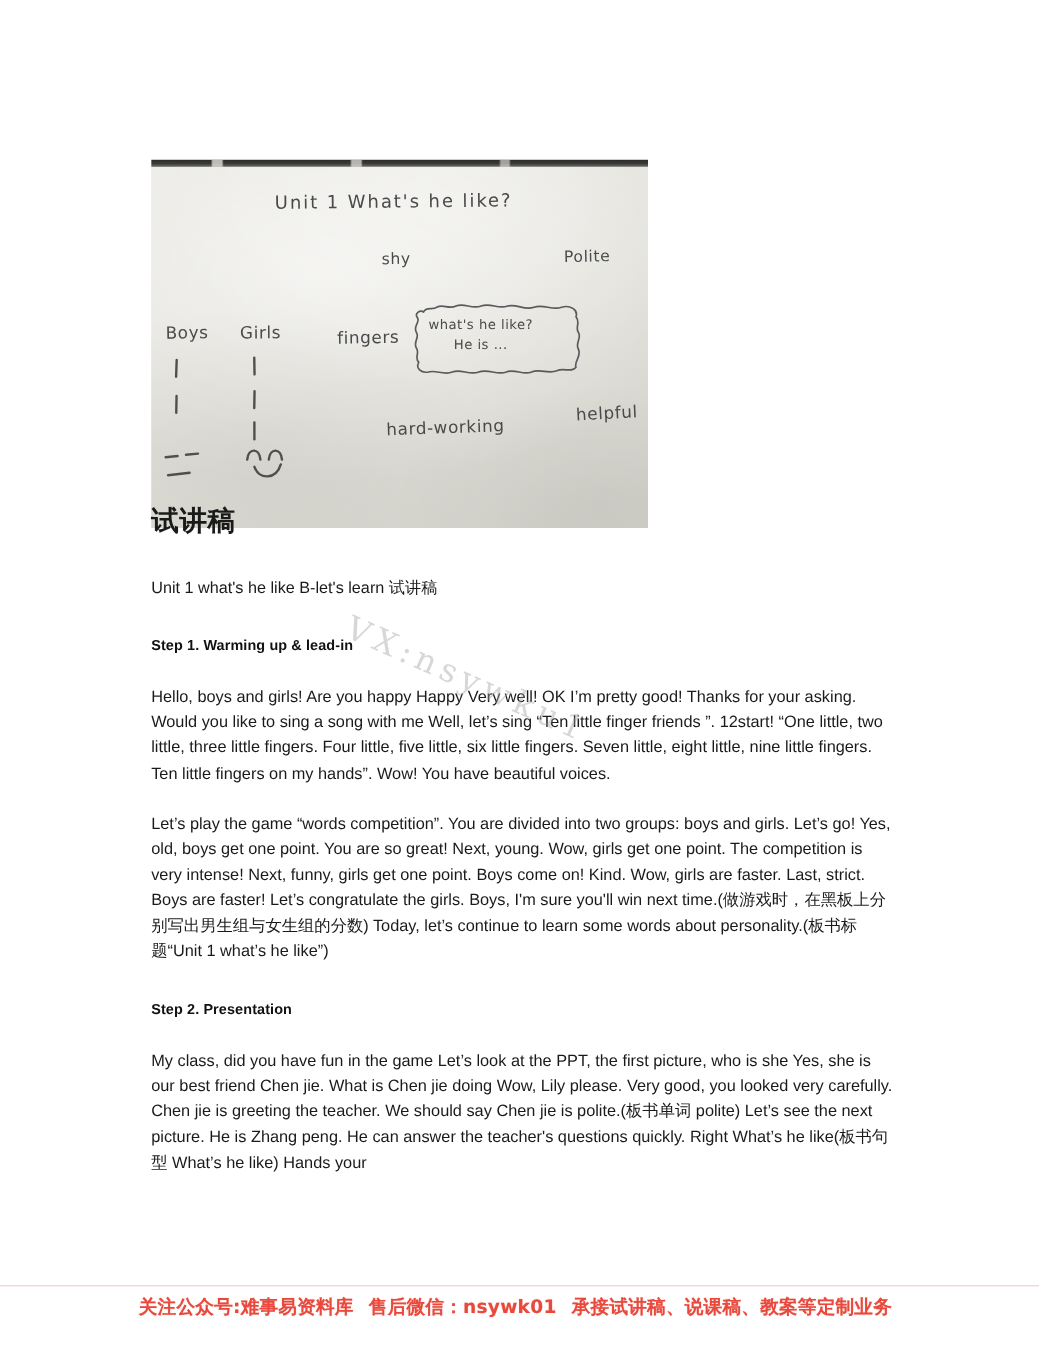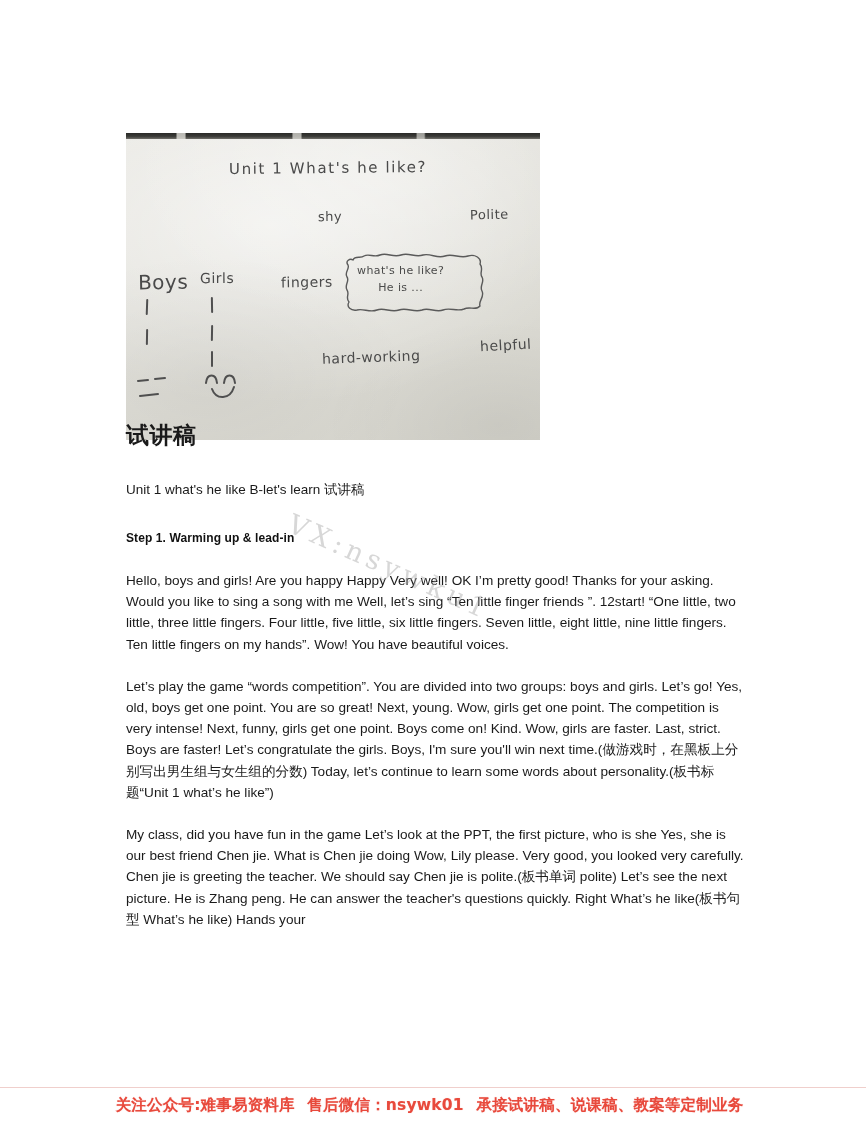--- a/index.html
+++ b/index.html
@@ -85,21 +85,21 @@
     position: absolute;
     font-family: "DejaVu Sans", sans-serif;
     color: #4a4a4a;
     white-space: nowrap;
     letter-spacing: 0.5px;
   }
 
   .hw-title     { left: 103px; top: 20px;  font-size: 15px; letter-spacing: 1.6px; transform: rotate(-0.6deg); }
   .hw-shy       { left: 192px; top: 70px;  font-size: 13px; transform: rotate(-1deg); }
   .hw-polite    { left: 344px; top: 68px;  font-size: 13px; transform: rotate(-1.2deg); }
-  .hw-boys      { left: 12px;  top: 131px; font-size: 20px; transform: rotate(-1deg); }
+  .hw-boys      { left: 12px;  top: 131px; font-size: 14px; transform: rotate(-1deg); }
   .hw-girls     { left: 74px;  top: 131px; font-size: 14px; transform: rotate(-0.5deg); }
   .hw-clever    { left: 155px; top: 135px; font-size: 14px; transform: rotate(-1deg); }
   .hw-hardwork  { left: 196px; top: 210px; font-size: 14px; transform: rotate(-2deg); }
   .hw-helpful   { left: 354px; top: 198px; font-size: 14px; transform: rotate(-3deg); }
 
   
   .bubble {
     position: absolute;
     left: 215px;
     top: 112px;
@@ -182,21 +182,21 @@
     transform-origin: left top;
     white-space: nowrap;
     pointer-events: none;
     user-select: none;
   }
 
   
   .footer {
     position: absolute;
     left: 0;
-    bottom: 0;
+    bottom: 16px;
     width: 866px;
     height: 34px;
     display: flex;
     align-items: center;
     justify-content: center;
     border-top: 1px solid #f0cfcc;
     background: #ffffff;
   }
   .footer-text {
     font-family: "DejaVu Sans", sans-serif;
@@ -286,20 +286,21 @@
     <h1 class="doc-title">试讲稿</h1>
 
     <p class="subtitle">Unit 1 what's he like B-let's learn 试讲稿</p>
 
     <h2 class="step-head">Step 1. Warming up &amp; lead-in</h2>
 
     <p class="body-par">Hello, boys and girls! Are you happy Happy Very well! OK I’m pretty good! Thanks for your asking. Would you like to sing a song with me Well, let’s sing “Ten little finger friends ”. 12start! “One little, two little, three little fingers. Four little, five little, six little fingers. Seven little, eight little, nine little fingers. Ten little fingers on my hands”. Wow! You have beautiful voices.</p>
 
     <p class="body-par">Let’s play the game “words competition”. You are divided into two groups: boys and girls. Let’s go! Yes, old, boys get one point. You are so great! Next, young. Wow, girls get one point. The competition is very intense! Next, funny, girls get one point. Boys come on! Kind. Wow, girls are faster. Last, strict. Boys are faster! Let’s congratulate the girls. Boys, I'm sure you'll win next time.(做游戏时，在黑板上分别写出男生组与女生组的分数) Today, let’s continue to learn some words about personality.(板书标题“Unit 1 what’s he like”)</p>
 
+    <h2 class="step-head">Step 2. Presentation</h2>
 
     <p class="body-par">My class, did you have fun in the game Let’s look at the PPT, the first picture, who is she Yes, she is our best friend Chen jie. What is Chen jie doing Wow, Lily please. Very good, you looked very carefully. Chen jie is greeting the teacher. We should say Chen jie is polite.(板书单词 polite) Let’s see the next picture. He is Zhang peng. He can answer the teacher's questions quickly. Right What’s he like(板书句型 What’s he like) Hands your</p>
 
   </div>
 
   <div class="watermark">VX:nsywku1</div>
 
   <div class="footer">
     <div class="footer-text">
       <span class="seg">关注公众号:难事易资料库</span>

